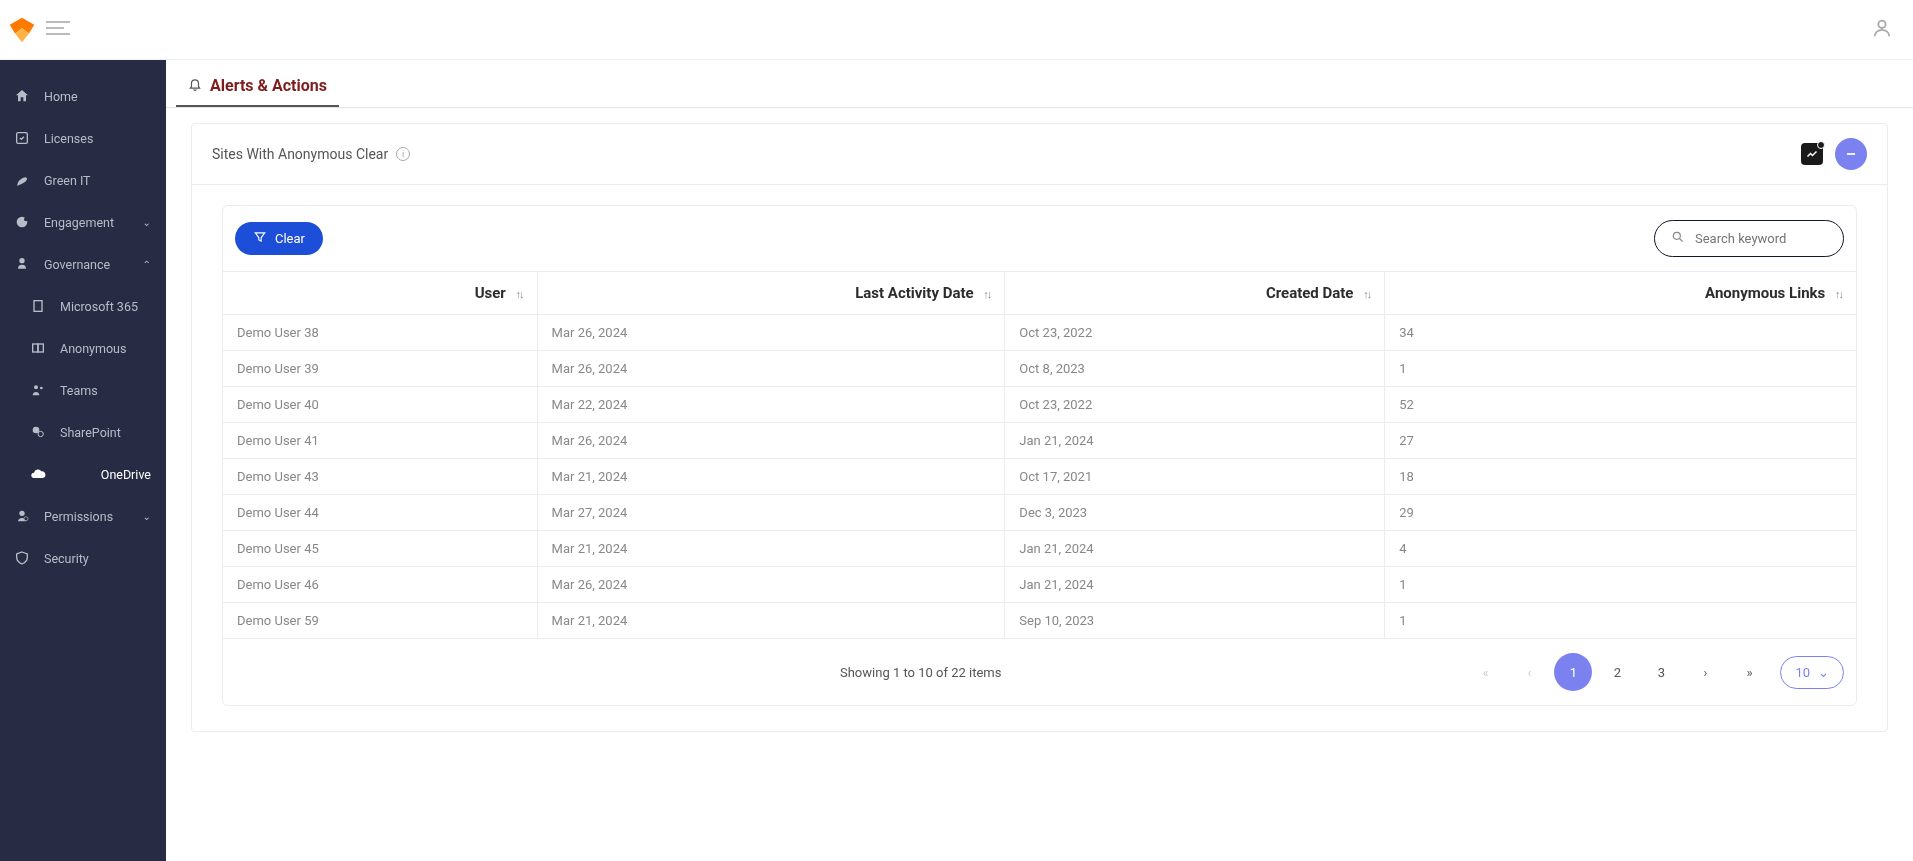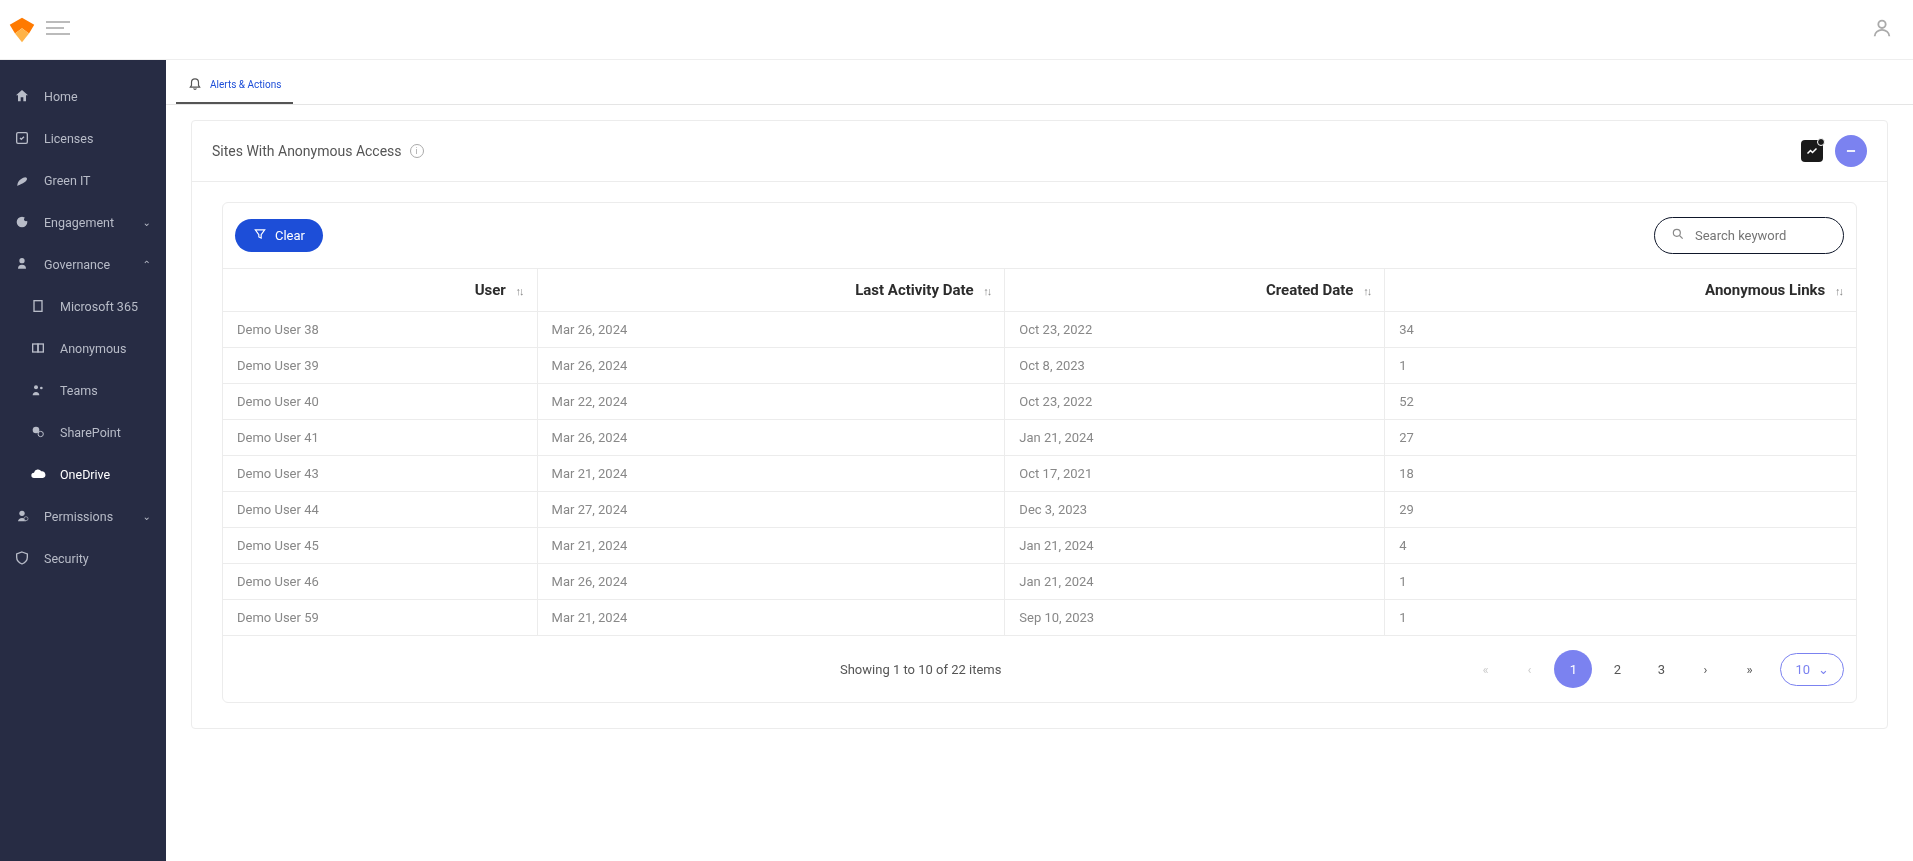--- a/index.html
+++ b/index.html
@@ -54,20 +54,21 @@
       padding: 11px 15px 11px 12px;
       cursor: pointer;
       font-size: 12.5px;
       gap: 12px;
     }
     .sidebar-item.sub {
       padding-left: 28px;
     }
     .sidebar-item.active {
       color: #fff;
+      text-align: right;
     }
     .sidebar-item .icon {
       width: 20px;
       height: 20px;
       display: inline-flex;
       align-items: center;
       justify-content: center;
       flex-shrink: 0;
     }
     .sidebar-item .label {
@@ -86,23 +87,23 @@
     .tab-bar {
       display: flex;
       padding: 8px 10px 0 10px;
       border-bottom: 1px solid #e5e5e5;
     }
     .tab {
       display: flex;
       align-items: center;
       gap: 8px;
       padding: 8px 12px 10px 12px;
-      font-size: 10px;
-      color: #1d4ed8;
-      font-weight: 400;
+      font-size: 16px;
+      color: #7f1d1d;
+      font-weight: 700;
       cursor: pointer;
       border-bottom: 2px solid #555;
     }
     .content-area {
       padding: 15px 25px;
       flex: 1;
       overflow: auto;
     }
     .panel {
       background: #fff;
@@ -444,21 +445,21 @@
             </svg>
         </span>
         <span>Alerts &amp; Actions</span>
       </div>
     </div>
 
     <div class="content-area">
       <div class="panel">
         <div class="panel-header">
           <div class="panel-title">
-            <span>Sites With Anonymous Access</span>
+            <span>Sites With Anonymous Clear</span>
             <span class="info-icon">i</span>
           </div>
           <div class="panel-actions">
             <span class="chart-toggle-icon">
               <svg width="12" height="12" viewBox="0 0 24 24" fill="none" stroke="#fff" stroke-width="3">
                   <path d="M3 17l6-6 4 4 8-8"></path>
                 </svg>
             </span>
             <span class="collapse-btn">
               <svg width="14" height="14" viewBox="0 0 24 24" stroke="#fff" stroke-width="3">

